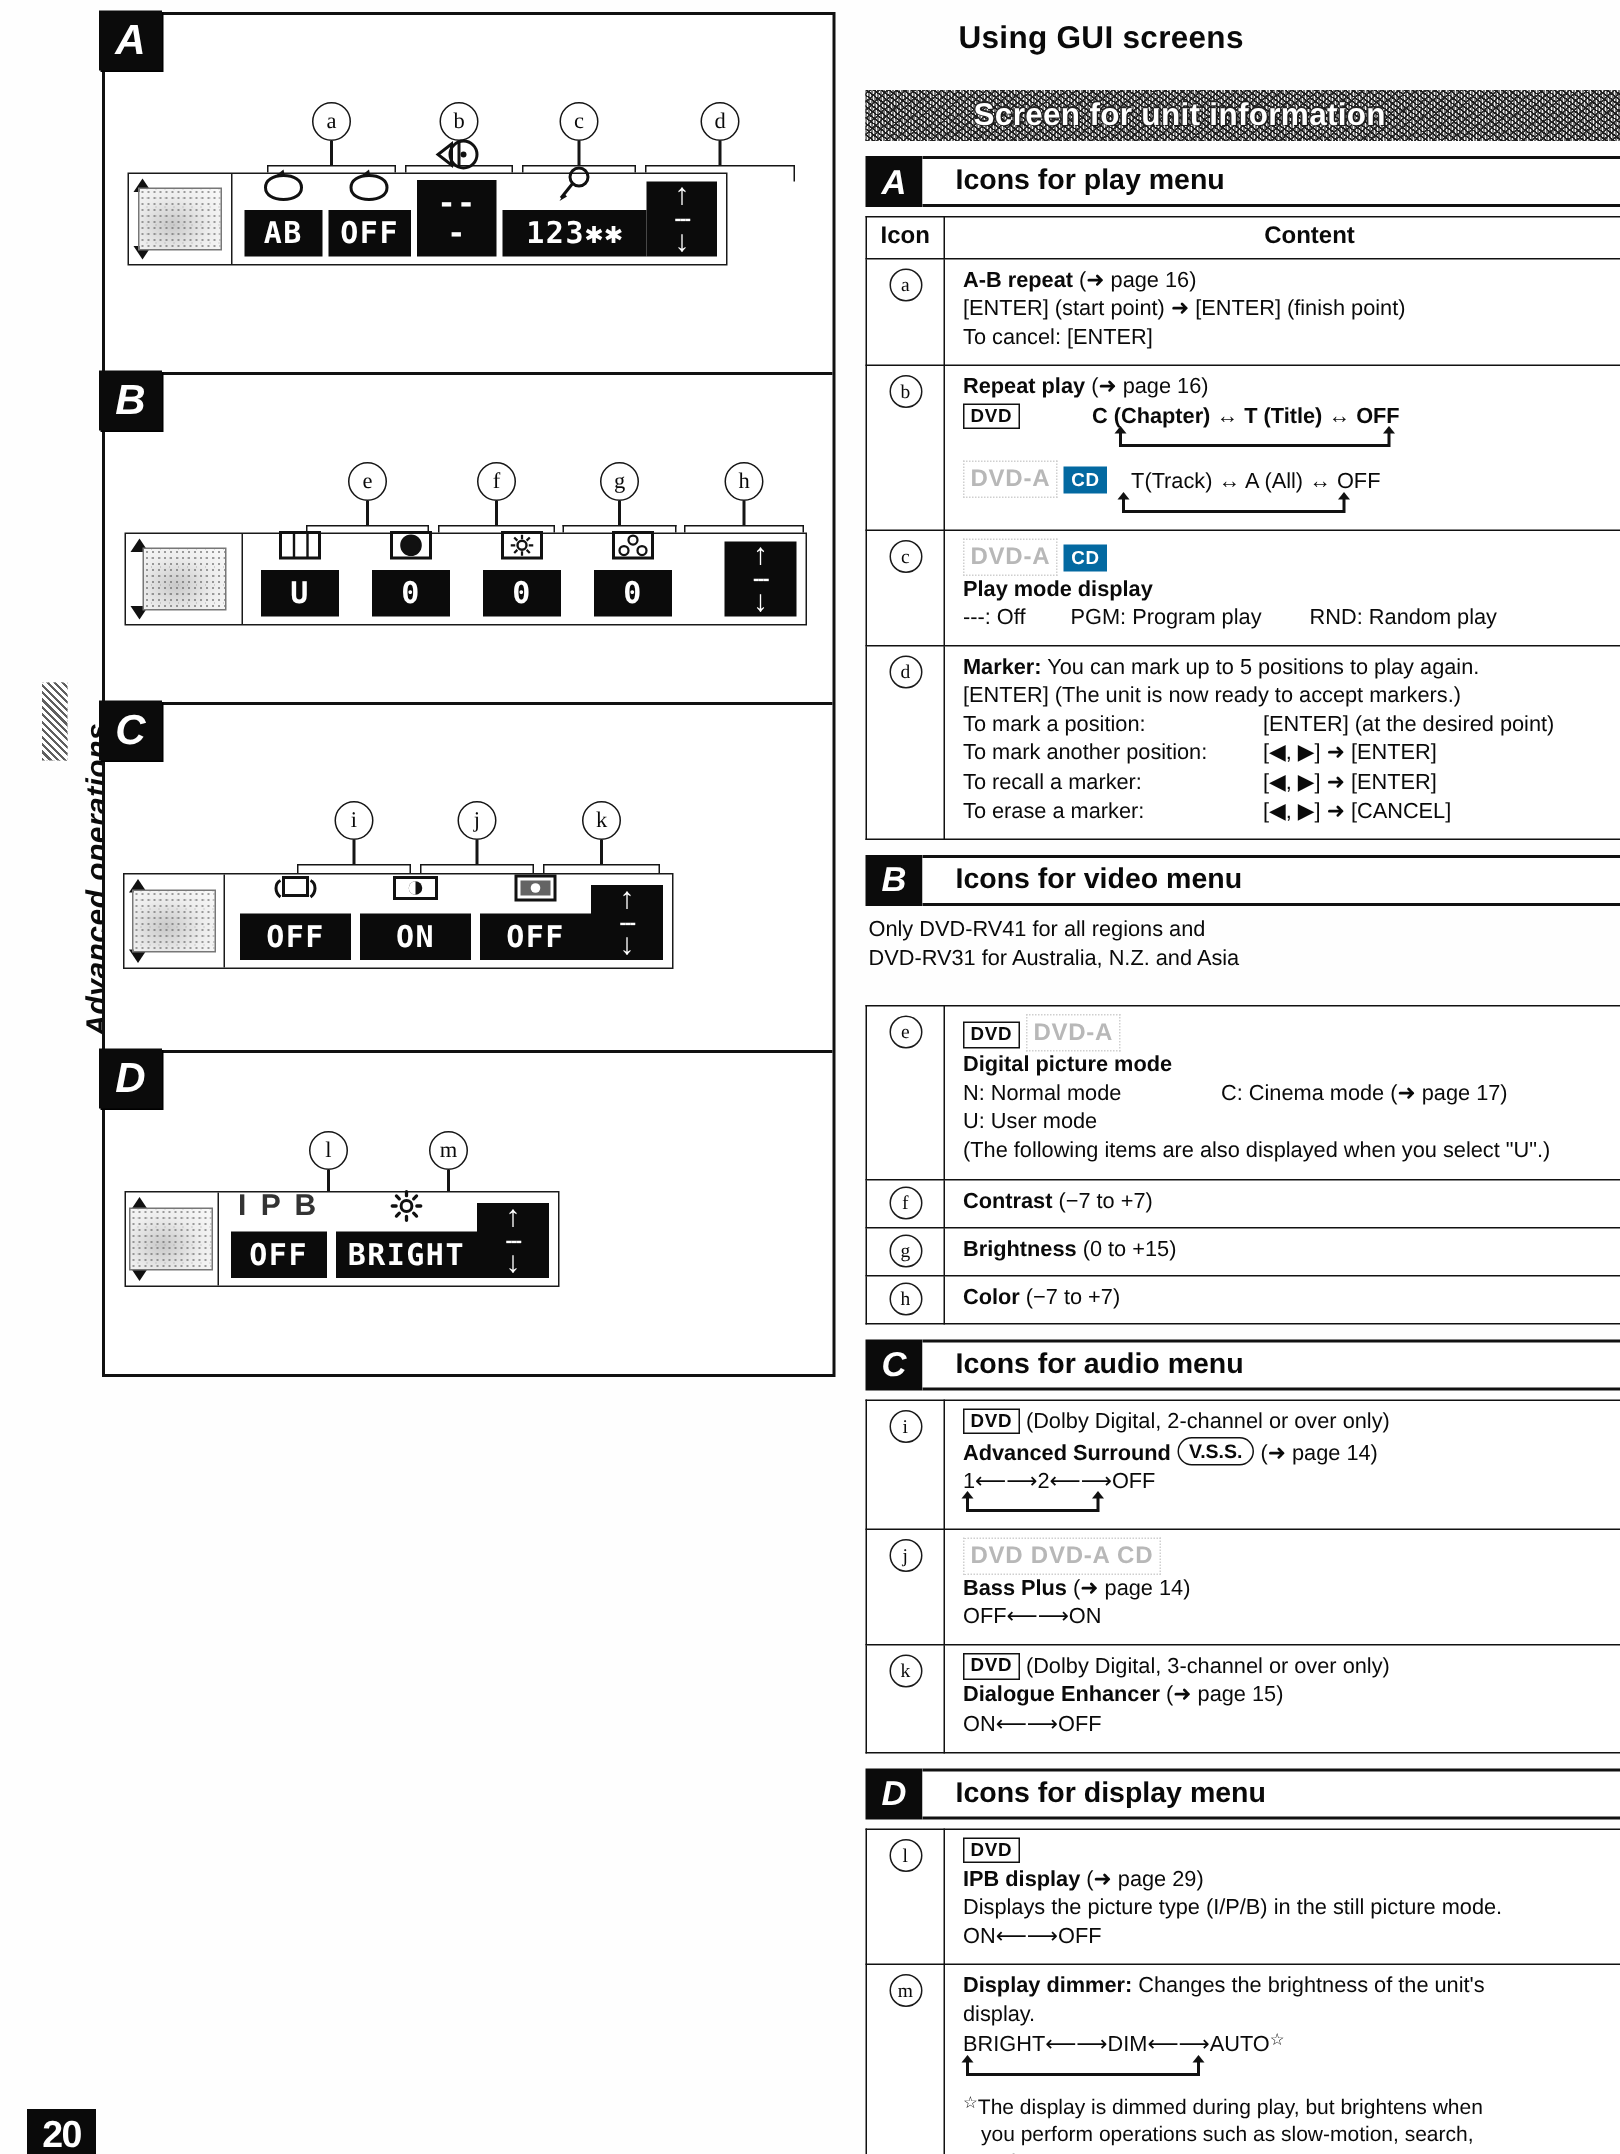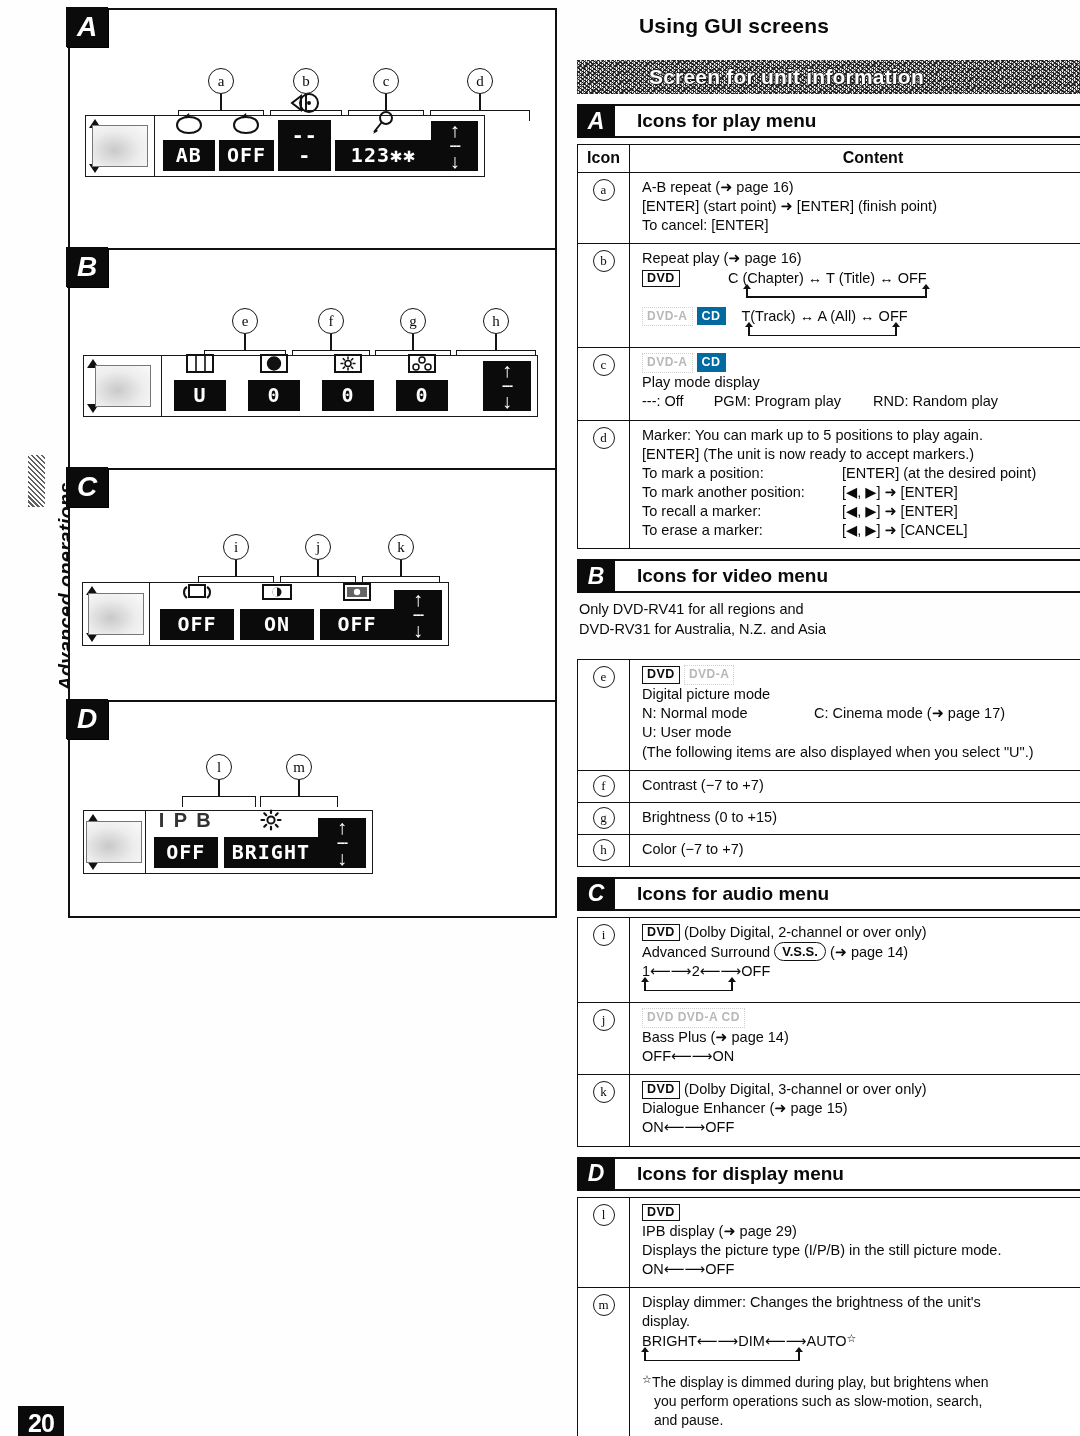--- a/index.html
+++ b/index.html
@@ -177,32 +177,32 @@
   table.tbl { width:100%; border-collapse:collapse; margin-top:6px; background:#fff; }
   table.tbl td, table.tbl th { border:1.6px solid #111; vertical-align:top; }
   table.tbl th { font-size:16px; font-weight:bold; padding:4px 0 5px; }
   .c-icon { width:52px; text-align:center; padding:6px 0 8px; }
   .c-body { padding:5px 8px 8px 12px; font-size:14.5px; line-height:1.32; }
   .iconletter {
     display:inline-flex; align-items:center; justify-content:center;
     width:22px; height:22px; border:1.4px solid #1a1a1a; border-radius:50%;
     font-size:13px; font-family:"Liberation Serif", serif;
   }
-  .b { font-weight:normal; }
+  .b { font-weight:bold; }
   .dvd-badge {
     display:inline-block; border:1.6px solid #111; padding:0 4px;
     font-size:12.5px; font-weight:bold; letter-spacing:.5px;
     line-height:1.25; vertical-align:1px;
   }
   .cd-badge {
     display:inline-block; background:#0369a1; color:#fff; padding:1px 5px;
     font-size:12.5px; font-weight:bold; letter-spacing:.5px; vertical-align:1px;text-align:center;
   }
   .ghost-badge {
-    display:inline-block; padding:1px 4px; font-size:12px; font-weight:bold;
+    display:inline-block; padding:1px 4px; font-size:16px; font-weight:bold;
     color:#b8b8b8; border:1px dotted #cfcfcf; vertical-align:1px;
     letter-spacing:.5px;
   }
   .vss {
     display:inline-block; border:1.4px solid #111; border-radius:11px;
     padding:0 7px; font-size:13px; font-weight:bold; vertical-align:1px;
   }
   .dash-row td { border-top:1.6px dashed #111 !important; }
   .loopline {
     position:relative; height:14px; margin-top:-1px;
@@ -462,21 +462,21 @@
         <div class="circ">l</div>
         <div class="stem" style="height:16px;"></div>
           <div class="bracket" style="top:42px;"></div>
       </div>
       <div class="cal" style="left:190px; top:52px; width:78px;">
         <div class="circ">m</div>
         <div class="stem" style="height:16px;"></div>
           <div class="bracket" style="top:42px;"></div>
       </div>
     </div>
-    <div class="guibar" style="left:13px; top:108px; width:290px; height:64px;">
+    <div class="guibar" style="left:13px; top:92px; width:290px; height:64px;">
       <div class="thumb-cell">
         <div class="arrow-up"></div>
         <div class="arrow-dn"></div>
         <div class="thumb-pic speckle"></div>
       </div>
       <div class="items" style="padding-left:8px;">
         <div class="gitem" style="margin-right:6px;">
           <div class="gicon" style="font-size:20px; font-weight:bold; letter-spacing:2px; color:#333;">I P B</div>
           <div class="gval" style="min-width:64px;">OFF</div>
         </div>

